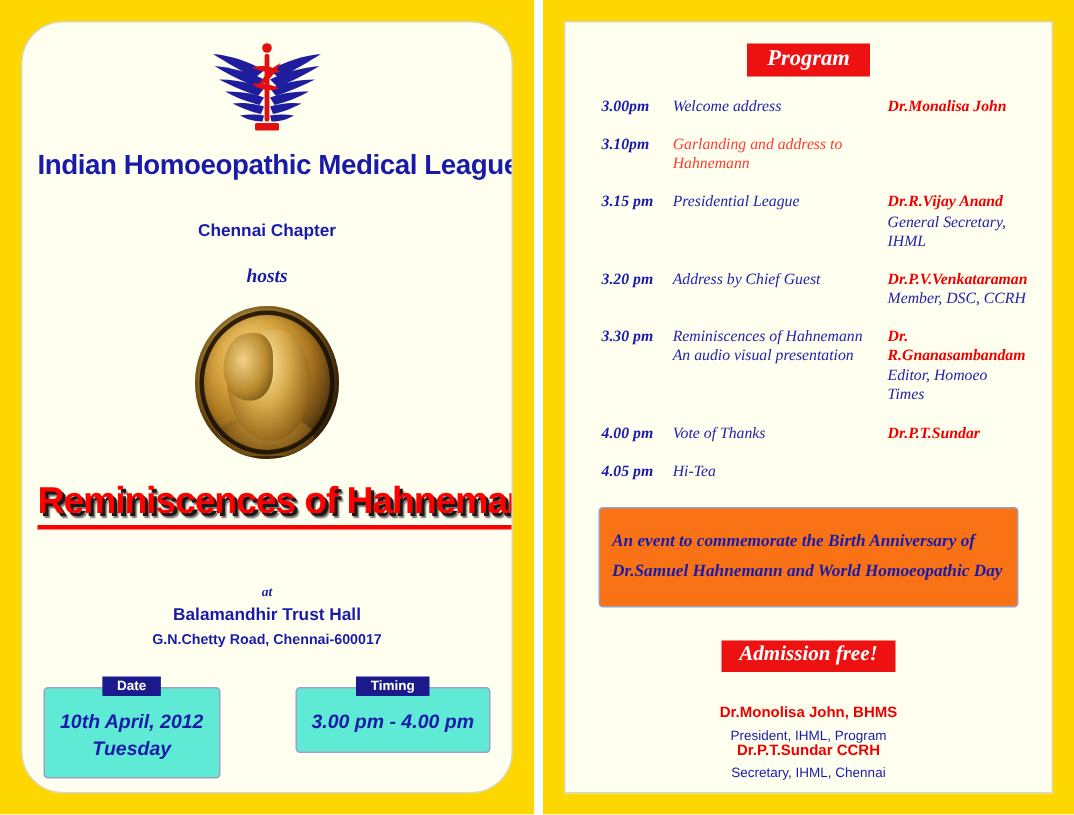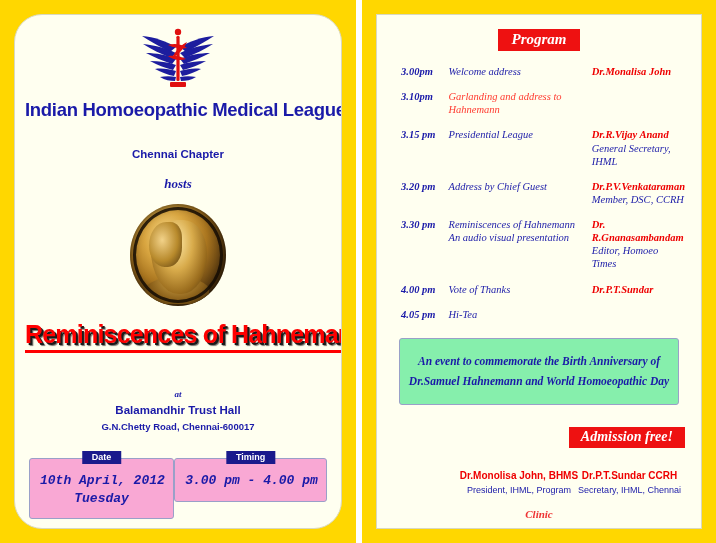--- a/index.html
+++ b/index.html
@@ -168,41 +168,41 @@
     display: flex;
     justify-content: space-between;
     align-items: flex-start;
     margin-top: 26px;
     padding: 0 4px;
   }
   .dt-box {
     position: relative;
     border: 1px solid #9aa0c8;
     border-radius: 3px;
-    background: #f9a8d4;
+    background: #5eead4;
     padding: 13px 10px 11px;
     min-width: 104px;
   }
   .dt-legend {
     position: absolute;
     top: -8px;
     left: 50%;
     transform: translateX(-50%);
     background: #1a1a8c;
     color: #ffffff;
     font-size: 9px;
     font-weight: bold;
     padding: 1px 10px 2px;
     white-space: nowrap;
   }
   .dt-value {
     color: #1a1aa8;
     font-weight: bold;
     font-style: italic;
-    font-family: Liberation Mono, monospace;
+    font-family: Liberation Sans, sans-serif;
     font-size: 13px;
     line-height: 1.35;
     white-space: nowrap;
   }
 
   
   .right-inner { padding: 14px 16px 10px; }
 
   .program-badge-wrap { text-align: center; }
   .program-badge {
@@ -233,50 +233,50 @@
   .sc-item  { width: 146px; color: #2222aa; }
   .sc-who   { color: #ee0000; font-weight: bold; }
   .sc-item.red { color: #ff3b30; }
   .sc-sub   { color: #2222aa; font-weight: normal; font-size: 10.5px; }
   .sc-spacer td { height: 9px; padding: 0; }
 
   .commemorate {
     margin: 14px 6px 0;
     border: 1px solid #9aa0c8;
     border-radius: 3px;
-    background: #86efac;
+    background: #f97316;
     padding: 12px 8px 13px;
-    text-align: center;
   }
   .commemorate div {
     color: #1a1aa8;
     font-family: "Liberation Serif", serif;
     font-style: italic;
     font-weight: bold;
     font-size: 11.5px;
     line-height: 1.75;
   }
 
-  .admission-wrap { text-align: right; margin-top: 22px; }
+  .admission-wrap { text-align: center; margin-top: 22px; }
   .admission {
     display: inline-block;
     background: #ee1111;
     color: #ffffff;
     font-family: "Liberation Serif", serif;
     font-style: italic;
     font-weight: bold;
     font-size: 14px;
     padding: 2px 12px 3px;
   }
 
   .officers {
     display: flex;
-    justify-content: flex-end;
+    justify-content: flex-start;
     margin-top: 22px;
     padding: 0 4px;
+    flex-direction: column;
   }
   .officer { text-align: center; }
   .officer .name {
     color: #ee0000;
     font-weight: bold;
     font-size: 10px;
   }
   .officer .role {
     color: #1a1aa8;
     font-size: 9px;

